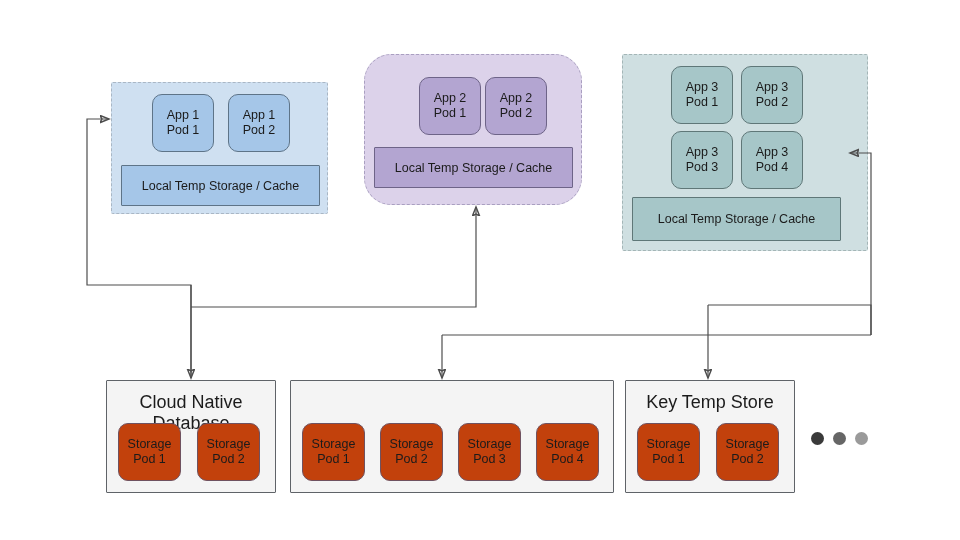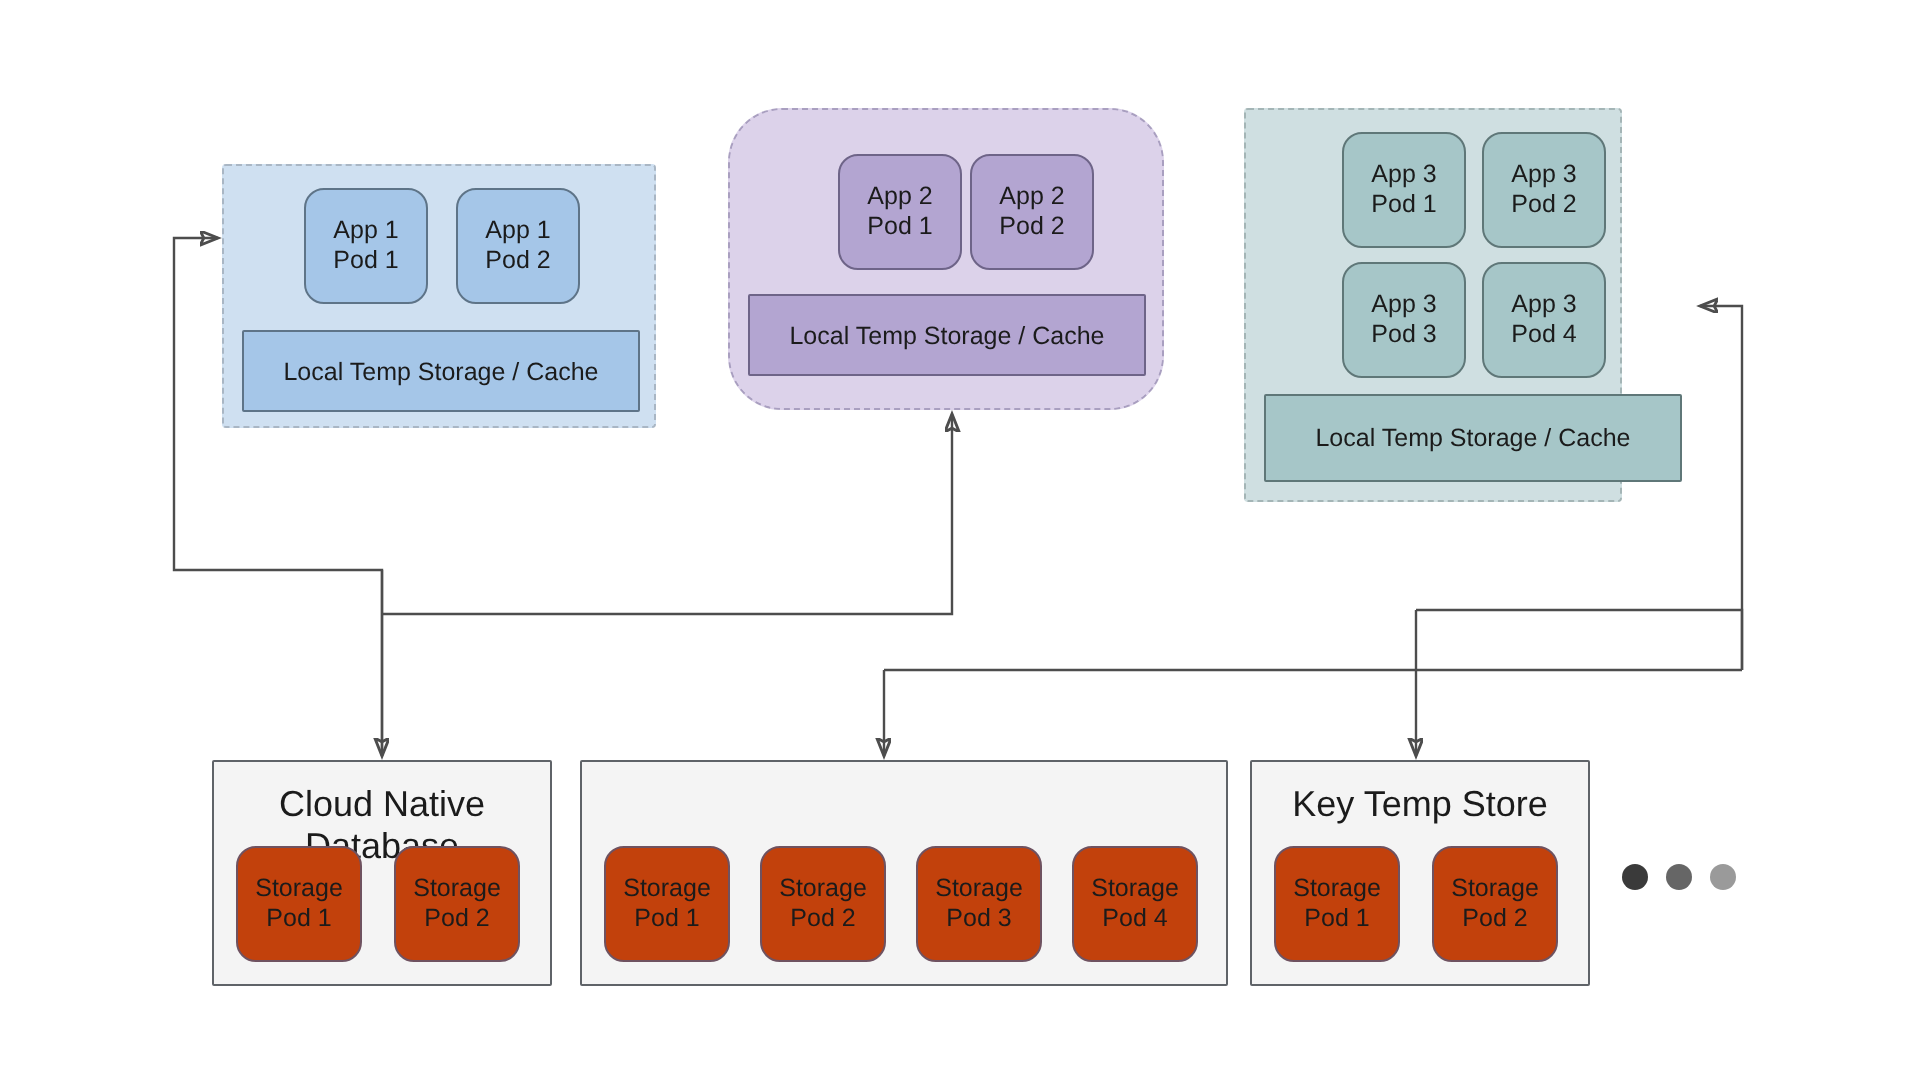--- a/index.html
+++ b/index.html
@@ -71,21 +71,21 @@
   </div>
 
   <div class="abs app-group grp-purple" style="left:364px;top:54px;width:218px;height:151px;">
     <div class="abs pod pod-purple" style="left:54px;top:22px;width:62px;height:58px;">App 2
 Pod 1</div>
     <div class="abs pod pod-purple" style="left:120px;top:22px;width:62px;height:58px;">App 2
 Pod 2</div>
     <div class="abs bar bar-purple" style="left:9px;top:92px;width:199px;height:41px;">Local Temp Storage / Cache</div>
   </div>
 
-  <div class="abs app-group grp-teal" style="left:622px;top:54px;width:189px;height:197px;padding-left:18px;">
+  <div class="abs app-group grp-teal" style="left:622px;top:54px;width:246px;height:197px;padding-left:18px;">
     <div class="abs pod pod-teal" style="left:48px;top:11px;width:62px;height:58px;">App 3
 Pod 1</div>
     <div class="abs pod pod-teal" style="left:118px;top:11px;width:62px;height:58px;">App 3
 Pod 2</div>
     <div class="abs pod pod-teal" style="left:48px;top:76px;width:62px;height:58px;">App 3
 Pod 3</div>
     <div class="abs pod pod-teal" style="left:118px;top:76px;width:62px;height:58px;">App 3
 Pod 4</div>
     <div class="abs bar bar-teal" style="left:9px;top:142px;width:209px;height:44px;">Local Temp Storage / Cache</div>
   </div>

